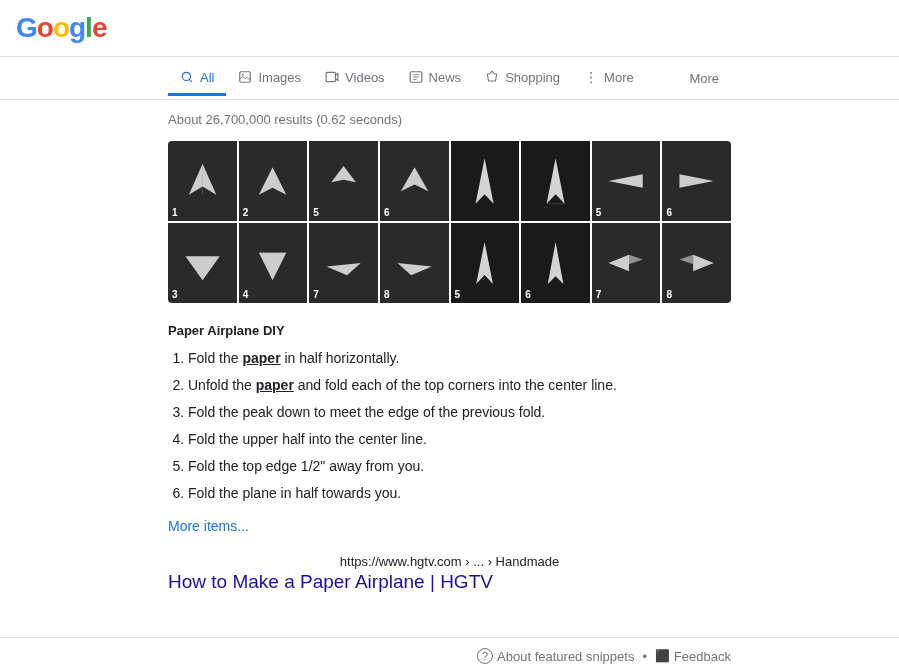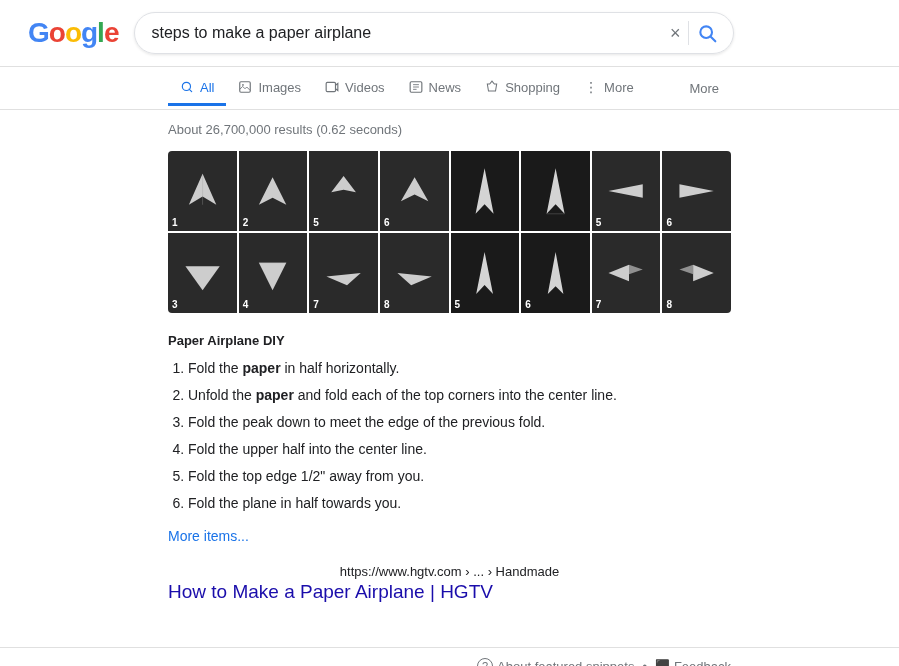--- a/index.html
+++ b/index.html
@@ -2,21 +2,21 @@
 <html><head>
   <meta charset="utf-8">
   <style>
     * { box-sizing: border-box; margin: 0; padding: 0; }
     body { font-family: Arial, sans-serif; font-size: 14px; color: #202124; background: #fff; }
 
     
     .header {
       display: flex;
       align-items: center;
-      padding: 12px 28px;
+      padding: 12px 16px;
       border-bottom: 1px solid #e0e0e0;
       gap: 16px;
     }
     .logo-container {
       display: flex;
       align-items: center;
       flex-shrink: 0;
     }
     .google-logo {
       font-size: 28px;
@@ -161,20 +161,21 @@
       margin-bottom: 10px;
     }
     .snippet-list li {
       margin-bottom: 6px;
       font-size: 14px;
       line-height: 1.5;
       color: #202124;
     }
     .snippet-list li b {
       font-weight: bold;
+      text-decoration: underline;
     }
     .more-items-link {
       color: #1a73e8;
       font-size: 14px;
       cursor: pointer;
       text-decoration: none;
       display: inline-block;
       margin-top: 4px;
       margin-bottom: 20px;
     }
@@ -221,31 +222,20 @@
 </head>
 <body>
 
 <div class="header">
   <div class="logo-container">
     <span class="google-logo">
       <span class="g-blue">G</span><span class="g-red">o</span><span class="g-yellow">o</span><span class="g-blue">g</span><span class="g-green">l</span><span class="g-red">e</span>
     </span>
   </div>
 
-  <div class="search-bar-container">
-    <input class="search-input" type="text" value="steps to make a paper airplane" style="">
-    <button class="clear-btn">×</button>
-    <div class="divider-vertical"></div>
-    <button class="search-icon-btn">
-      <svg width="20" height="20" viewBox="0 0 24 24" fill="none">
-        <circle cx="11" cy="11" r="7" stroke="#4285f4" stroke-width="2.5"></circle>
-        <line x1="16.5" y1="16.5" x2="22" y2="22" stroke="#4285f4" stroke-width="2.5" stroke-linecap="round"></line>
-      </svg>
-    </button>
-  </div>
 </div>
 
 <div class="nav-tabs">
   <div class="nav-tab active">
     <span class="nav-tab-icon">
       <svg width="14" height="14" viewBox="0 0 24 24" fill="none">
         <circle cx="11" cy="11" r="7" stroke="#1a73e8" stroke-width="2"></circle>
         <line x1="15.5" y1="15.5" x2="20" y2="20" stroke="#1a73e8" stroke-width="2" stroke-linecap="round"></line>
       </svg>
     </span>

